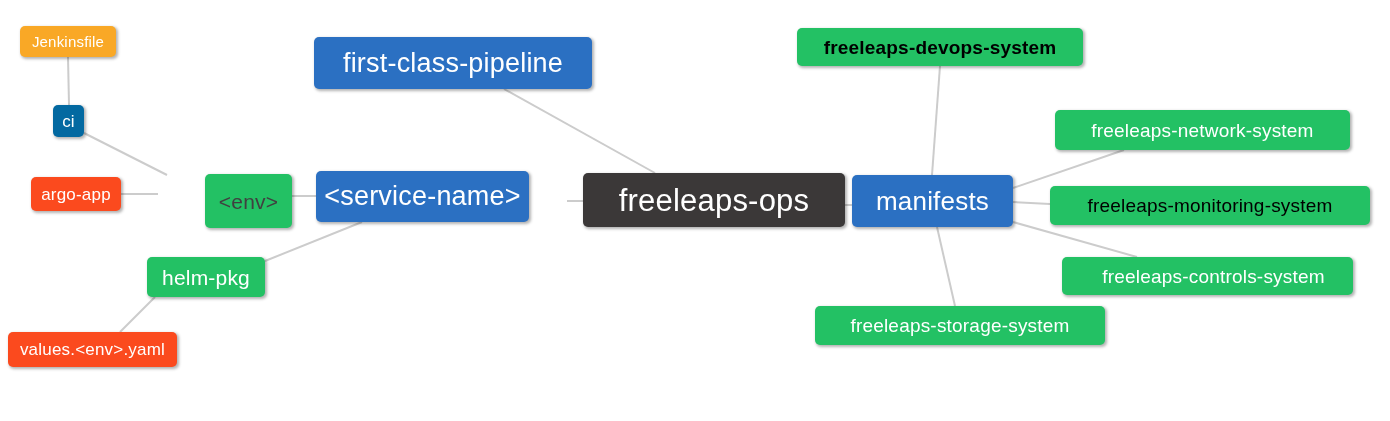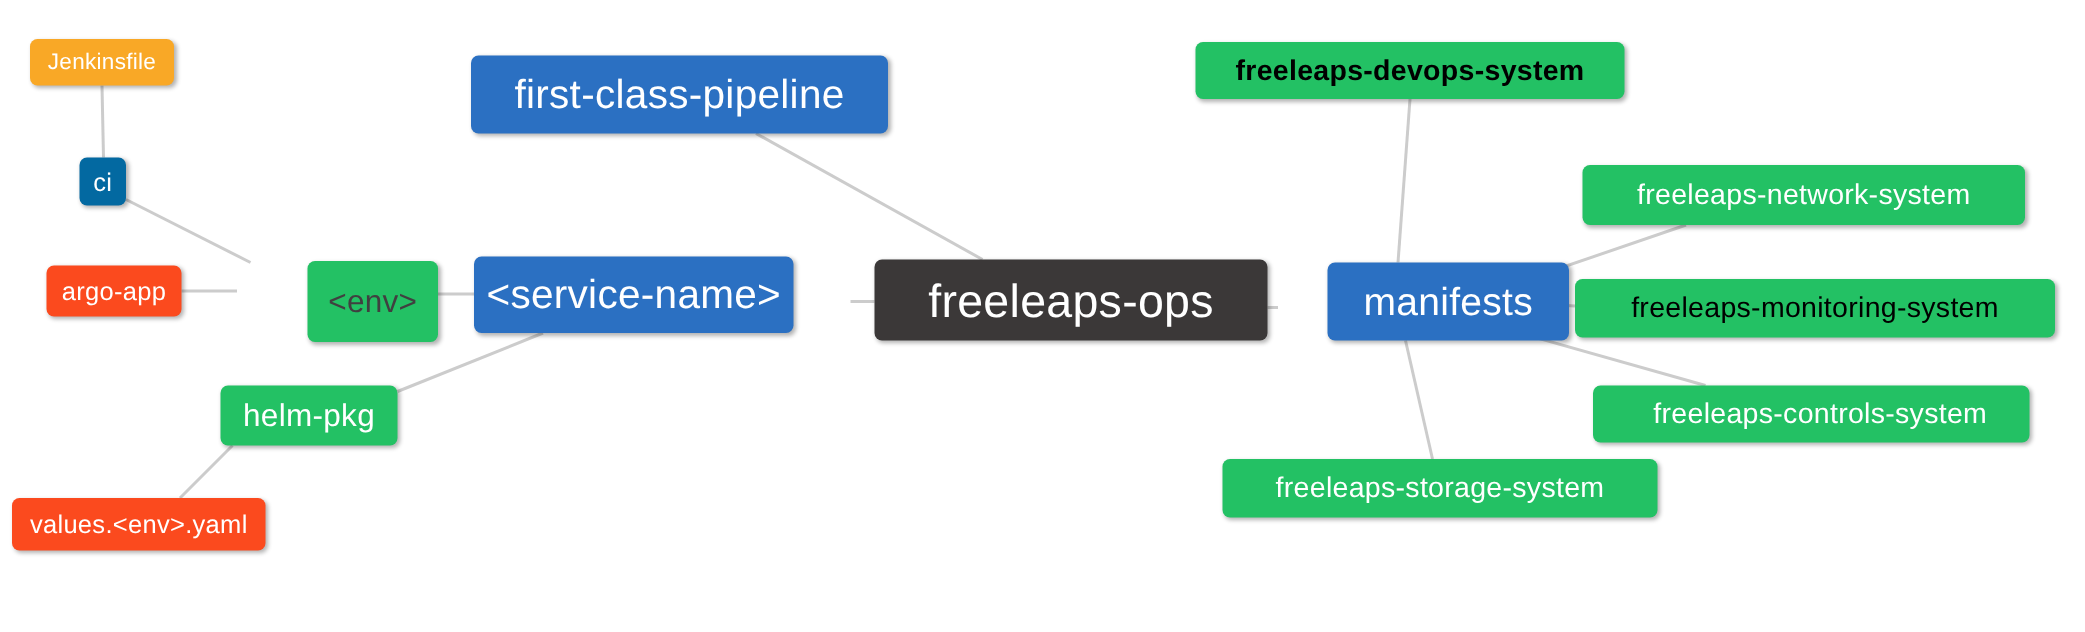--- a/index.html
+++ b/index.html
@@ -53,21 +53,21 @@
       <line x1="845" y1="205" x2="852" y2="205" stroke="#CCCCCC" stroke-width="2"></line>
       <line x1="932" y1="175" x2="940" y2="66" stroke="#CCCCCC" stroke-width="2"></line>
       <line x1="1013" y1="188" x2="1124" y2="150" stroke="#CCCCCC" stroke-width="2"></line>
       <line x1="1013" y1="202" x2="1050" y2="204" stroke="#CCCCCC" stroke-width="2"></line>
       <line x1="1013" y1="222" x2="1137" y2="257" stroke="#CCCCCC" stroke-width="2"></line>
       <line x1="937" y1="227" x2="955" y2="306" stroke="#CCCCCC" stroke-width="2"></line>
     </svg>
 <div class="node" style="left: 583px; top: 173px; width: 262px; height: 54px; font-size: 31px; background: rgb(59, 56, 56); color: rgb(255, 255, 255);">freeleaps-ops</div>
     <div class="node" style="left: 314px; top: 37px; width: 278px; height: 52px; font-size: 27px; background: rgb(43, 112, 194); color: rgb(255, 255, 255);">first-class-pipeline</div>
     <div class="node" style="left: 316px; top: 171px; width: 213px; height: 51px; font-size: 27px; background: rgb(43, 112, 194); color: rgb(255, 255, 255);">&lt;service-name&gt;</div>
-    <div class="node" style="left: 852px; top: 175px; width: 161px; height: 52px; font-size: 26px; background: rgb(43, 112, 194); color: rgb(255, 255, 255); margin-left: 33px;">manifests</div>
+    <div class="node" style="left: 852px; top: 175px; width: 161px; height: 52px; font-size: 26px; background: rgb(43, 112, 194); color: rgb(255, 255, 255);">manifests</div>
     <div class="node" style="left: 158px; top: 174px; width: 87px; height: 54px; font-size: 21px; background: rgb(35, 193, 100); color: #404040; margin-left: 47px;">&lt;env&gt;</div>
     <div class="node" style="left: 147px; top: 257px; width: 118px; height: 40px; font-size: 21px; background: rgb(35, 193, 100); color: rgb(255, 255, 255);">helm-pkg</div>
     <div class="node" style="left: 53px; top: 105px; width: 31px; height: 32px; font-size: 17px; background: #0369a1; color: rgb(255, 255, 255);">ci</div>
     <div class="node" style="left: 31px; top: 177px; width: 90px; height: 34px; font-size: 17px; background: rgb(251, 74, 30); color: rgb(255, 255, 255);">argo-app</div>
     <div class="node" style="left: 20px; top: 26px; width: 96px; height: 31px; font-size: 15px; background: rgb(249, 168, 38); color: rgb(255, 255, 255);">Jenkinsfile</div>
     <div class="node" style="left: 8px; top: 332px; width: 169px; height: 35px; font-size: 17px; background: rgb(251, 74, 30); color: rgb(255, 255, 255);">values.&lt;env&gt;.yaml</div>
     <div class="node" style="left: 797px; top: 28px; width: 286px; height: 38px; font-size: 19px; background: rgb(35, 193, 100); color: #000000; font-weight: bold;">freeleaps-devops-system</div>
     <div class="node" style="left: 1055px; top: 110px; width: 295px; height: 40px; font-size: 19px; background: rgb(35, 193, 100); color: rgb(255, 255, 255);">freeleaps-network-system</div>
     <div class="node" style="left: 1050px; top: 186px; width: 320px; height: 39px; font-size: 19px; background: rgb(35, 193, 100); color: #000000;">freeleaps-monitoring-system</div>
     <div class="node" style="left: 1062px; top: 257px; width: 291px; height: 38px; font-size: 19px; background: rgb(35, 193, 100); color: rgb(255, 255, 255); padding-left: 12px;">freeleaps-controls-system</div>

